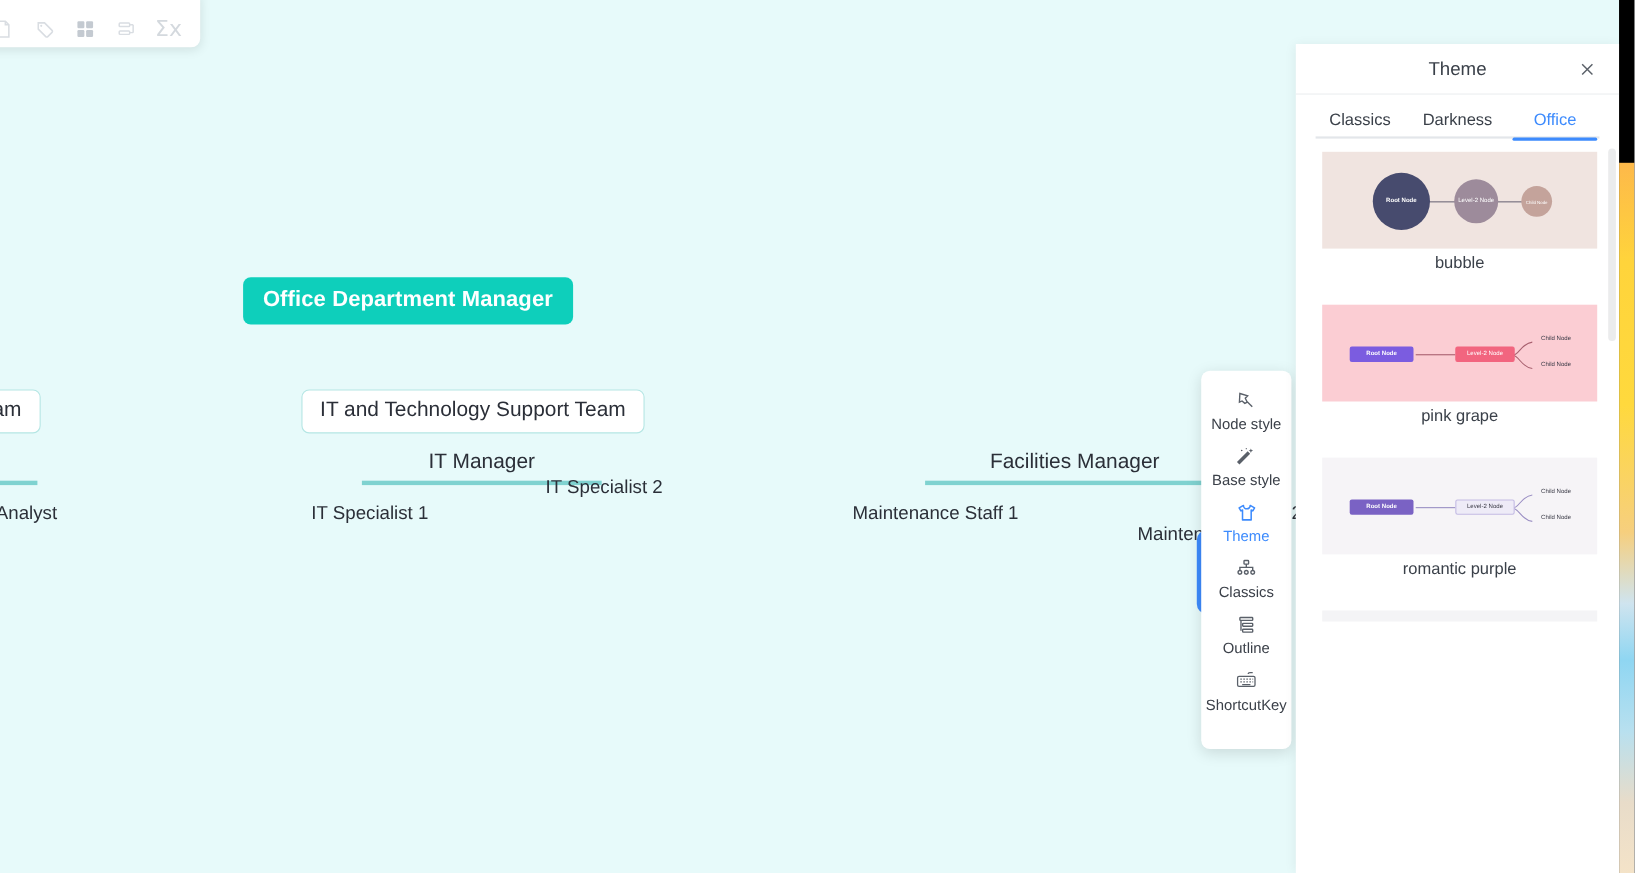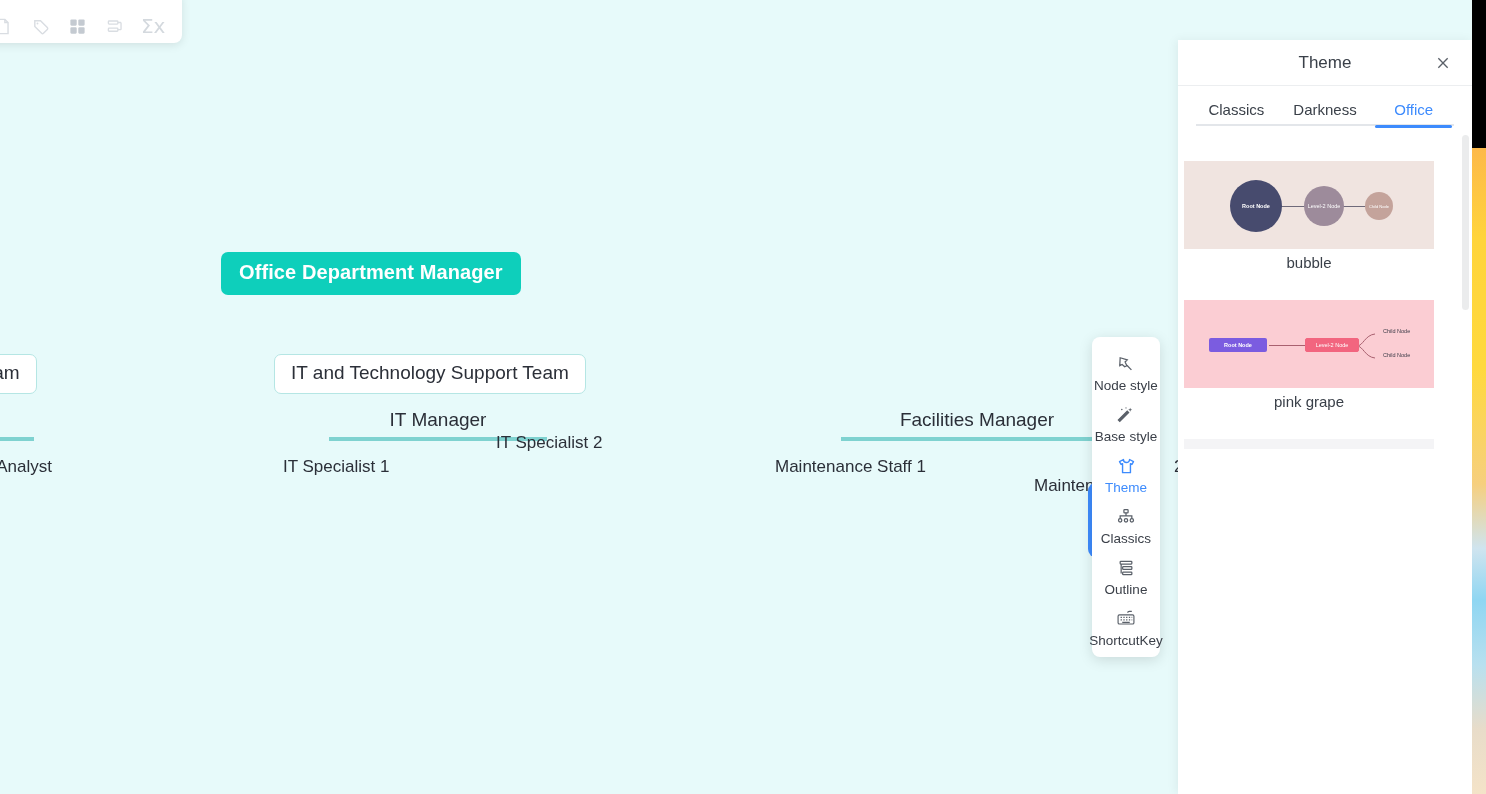--- a/index.html
+++ b/index.html
@@ -79,25 +79,25 @@
   .node-l4 {
     color: #2b2f38;
     font-size: 17px;
     padding: 2px 4px;
   }
 
   
   .sidemenu {
     position: absolute;
     left: 1092px; top: 337px;
-    width: 68px;
+    width: 82px;
     background: #ffffff;
     border-radius: 8px;
     box-shadow: 0 3px 14px rgba(0,0,0,0.13);
-    padding: 10px 0 4px 0;
+    padding: 10px 0 28px 0;
     z-index: 60;
   }
   .sm-item {
     display: flex; flex-direction: column; align-items: center;
     padding: 6px 0 4px 0;
     cursor: pointer;
     color: #4a4f57;
   }
   .sm-item .sm-ico {
     height: 22px; display: flex; align-items: center; justify-content: center;
@@ -165,23 +165,22 @@
   }
   .tab.active::after {
     content: ""; position: absolute;
     left: 6px; right: 6px; bottom: -2px; height: 3px;
     background: #3d8bfd; border-radius: 2px;
     z-index: 2;
   }
   .panel-body {
     flex: 1 1 auto;
     overflow: hidden;
-    padding: 12px 18px 0 6px;
+    padding: 12px 18px 0 24px;
     position: relative;
-    margin-top: 23px;
   }
   .theme-card { margin-bottom: 20px; }
   .theme-thumb {
     position: relative;
     width: 250px; height: 88px;
     overflow: hidden;
     border: 1px solid transparent;
   }
   .theme-card.selected .theme-thumb { border: 1px solid #6ab04c; }
   .theme-card.selected .theme-name-wrap { border: 1px solid #6ab04c; border-top: none; }
@@ -447,20 +446,36 @@
           <div class="mini mini-root" style="left:24px; top:37px; width:58px; height:14px; background:#7b5ce0; color:#fff; border-radius:2px;">Root Node</div>
           <div class="mini" style="left:120px; top:37px; width:54px; height:14px; background:#f2657f; border:1px solid #f2657f; color:#fff; border-radius:2px;">Level-2 Node</div>
           <div class="mini" style="left:198px; top:27px; color:#3a3a46;">Child Node</div>
           <div class="mini" style="left:198px; top:51px; color:#3a3a46;">Child Node</div>
         </div>
         <div class="theme-name-wrap">
           <span class="theme-name">pink grape</span>
         </div>
       </div>
 
+      <div class="theme-card">
+        <div class="theme-thumb" style="background:#f6f4f7;">
+          <div class="mini-line" style="left:84px; top:44px; width:36px; background:#9b8fc4;"></div>
+          <svg class="branch" style="left:172px; top:28px;" width="44" height="34" viewBox="0 0 44 34" fill="none" stroke="#9b8fc4" stroke-width="1">
+            <path d="M0 17 C6 17 8 6 18 5"></path>
+              <path d="M0 17 C6 17 8 28 18 29"></path>
+          </svg>
+          <div class="mini mini-root" style="left:24px; top:37px; width:58px; height:14px; background:#7a62c4; color:#fff; border-radius:2px;">Root Node</div>
+          <div class="mini" style="left:120px; top:37px; width:54px; height:14px; background:#eeebf7; border:1px solid #c3bbe4; color:#3a3a46; border-radius:2px;">Level-2 Node</div>
+          <div class="mini" style="left:198px; top:27px; color:#3a3a46;">Child Node</div>
+          <div class="mini" style="left:198px; top:51px; color:#3a3a46;">Child Node</div>
+        </div>
+        <div class="theme-name-wrap">
+          <span class="theme-name">romantic purple</span>
+        </div>
+      </div>
 
       <div class="theme-card">
         <div class="theme-thumb" style="background:#f4f4f6; height:10px;"></div>
       </div>
 
     </div>
 
     <div class="panel-scroll-track"></div>
     <div class="panel-scroll-thumb"></div>
   </div>

